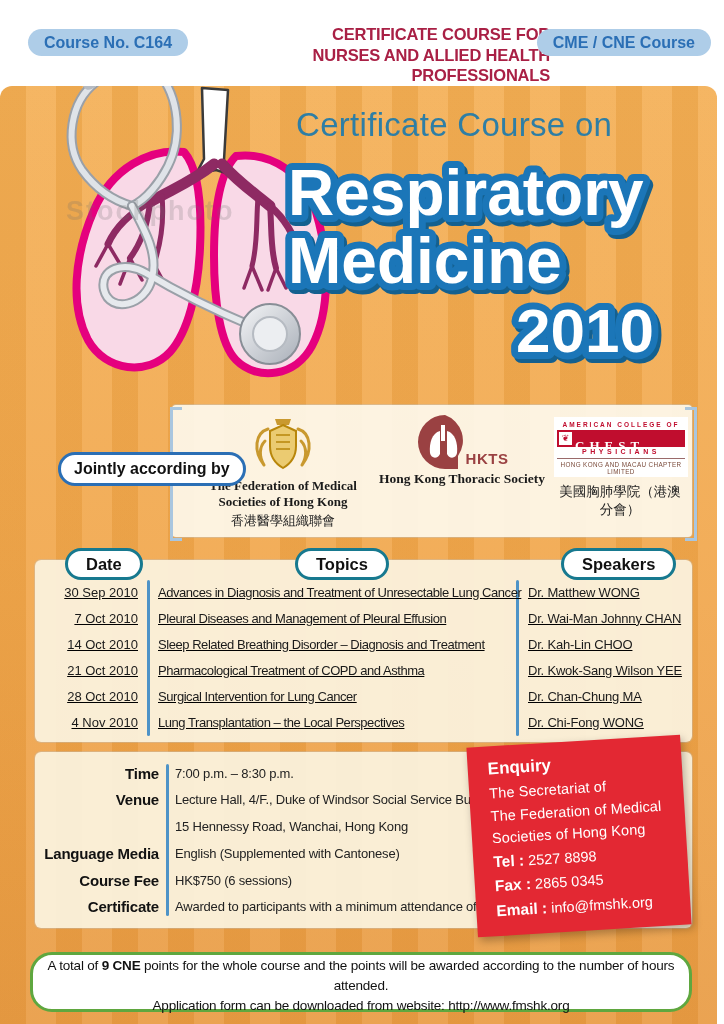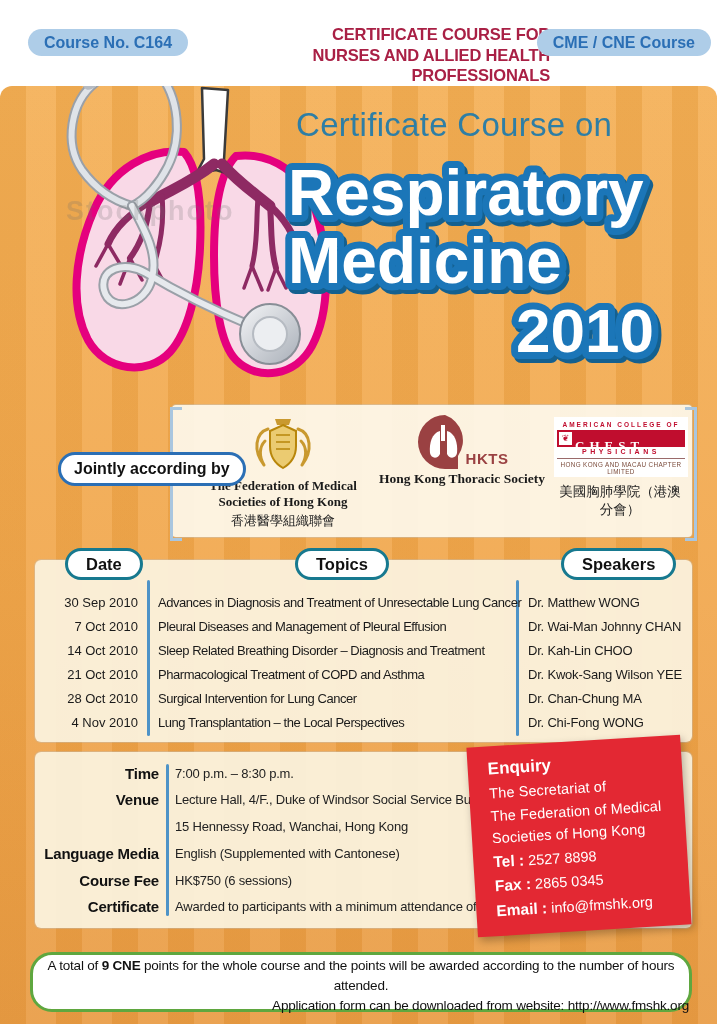--- a/index.html
+++ b/index.html
@@ -60,21 +60,21 @@
   
   .sched-panel{position:absolute;left:35px;top:560px;width:657px;height:182px;z-index:4;
         background:rgba(250,240,219,0.96);border-radius:6px;box-shadow:0 0 0 1px rgba(180,200,220,0.3);}
   .col-pill{position:absolute;top:548px;z-index:6;background:#ffffff;border:3px solid #17798F;border-radius:16px;
         height:26px;line-height:26px;padding:0 18px;font-weight:bold;font-size:16.5px;color:#111;text-align:center;}
   .pill-date{left:65px;}
   .pill-topics{left:295px;}
   .pill-speakers{left:561px;}
   .vline{position:absolute;width:3px;background:#4E93C7;border-radius:2px;z-index:5;}
   .sched-rows{position:absolute;left:35px;top:578px;width:657px;height:156px;z-index:5;
-        display:flex;flex-direction:column;justify-content:flex-end;padding-top:2px;box-sizing:border-box;}
+        display:flex;flex-direction:column;justify-content:space-between;padding-top:2px;box-sizing:border-box;text-decoration:underline;}
   .srow{display:grid;grid-template-columns:103px 20px 356px 14px 1fr;align-items:center;height:24px;}
   .sdate{text-align:right;font-size:13px;color:#1a1a1a;white-space:nowrap;}
   .stopic{font-size:13px;color:#1a1a1a;letter-spacing:-0.45px;white-space:nowrap;}
   .sspeaker{font-size:13px;color:#1a1a1a;letter-spacing:-0.2px;white-space:nowrap;}
 
   
   .detail-panel{position:absolute;left:35px;top:752px;width:657px;height:176px;z-index:4;
         background:rgba(250,240,219,0.96);border-radius:6px;box-shadow:0 0 0 1px rgba(180,200,220,0.3);}
   .detail-rows{position:absolute;left:35px;top:761px;width:470px;height:158px;z-index:5;
         display:flex;flex-direction:column;justify-content:space-between;}
@@ -90,21 +90,21 @@
   .enq-line{font-size:14.5px;margin-bottom:6.5px;letter-spacing:0.1px;}
   .enq-contact{font-size:14.5px;margin-bottom:6.5px;}
   .enq-contact b{font-size:15.5px;}
 
   
   .acc-tab{position:absolute;left:50%;transform:translateX(-50%);top:936px;width:316px;height:26px;z-index:9;
         background:#ffffff;border:3px solid #5FA73F;border-bottom:none;border-radius:14px 14px 0 0;
         text-align:center;line-height:26px;font-weight:bold;font-size:16.5px;color:#111;}
   .acc-box{position:absolute;left:30px;top:952px;width:662px;height:60px;z-index:8;background:#ffffff;
         border:3px solid #5FA73F;border-radius:22px;box-sizing:border-box;
-        display:flex;flex-direction:column;justify-content:center;align-items:flex-end;padding-top:8px;}
+        display:flex;flex-direction:column;justify-content:center;align-items:center;padding-top:8px;}
   .acc-line{font-size:13.5px;color:#111;line-height:1.5;text-align:center;letter-spacing:-0.2px;}
 </style>
 </head>
 <body>
 
 <div class="page">
 
   <div class="poster-body"></div>
 
   <div class="top-band">

